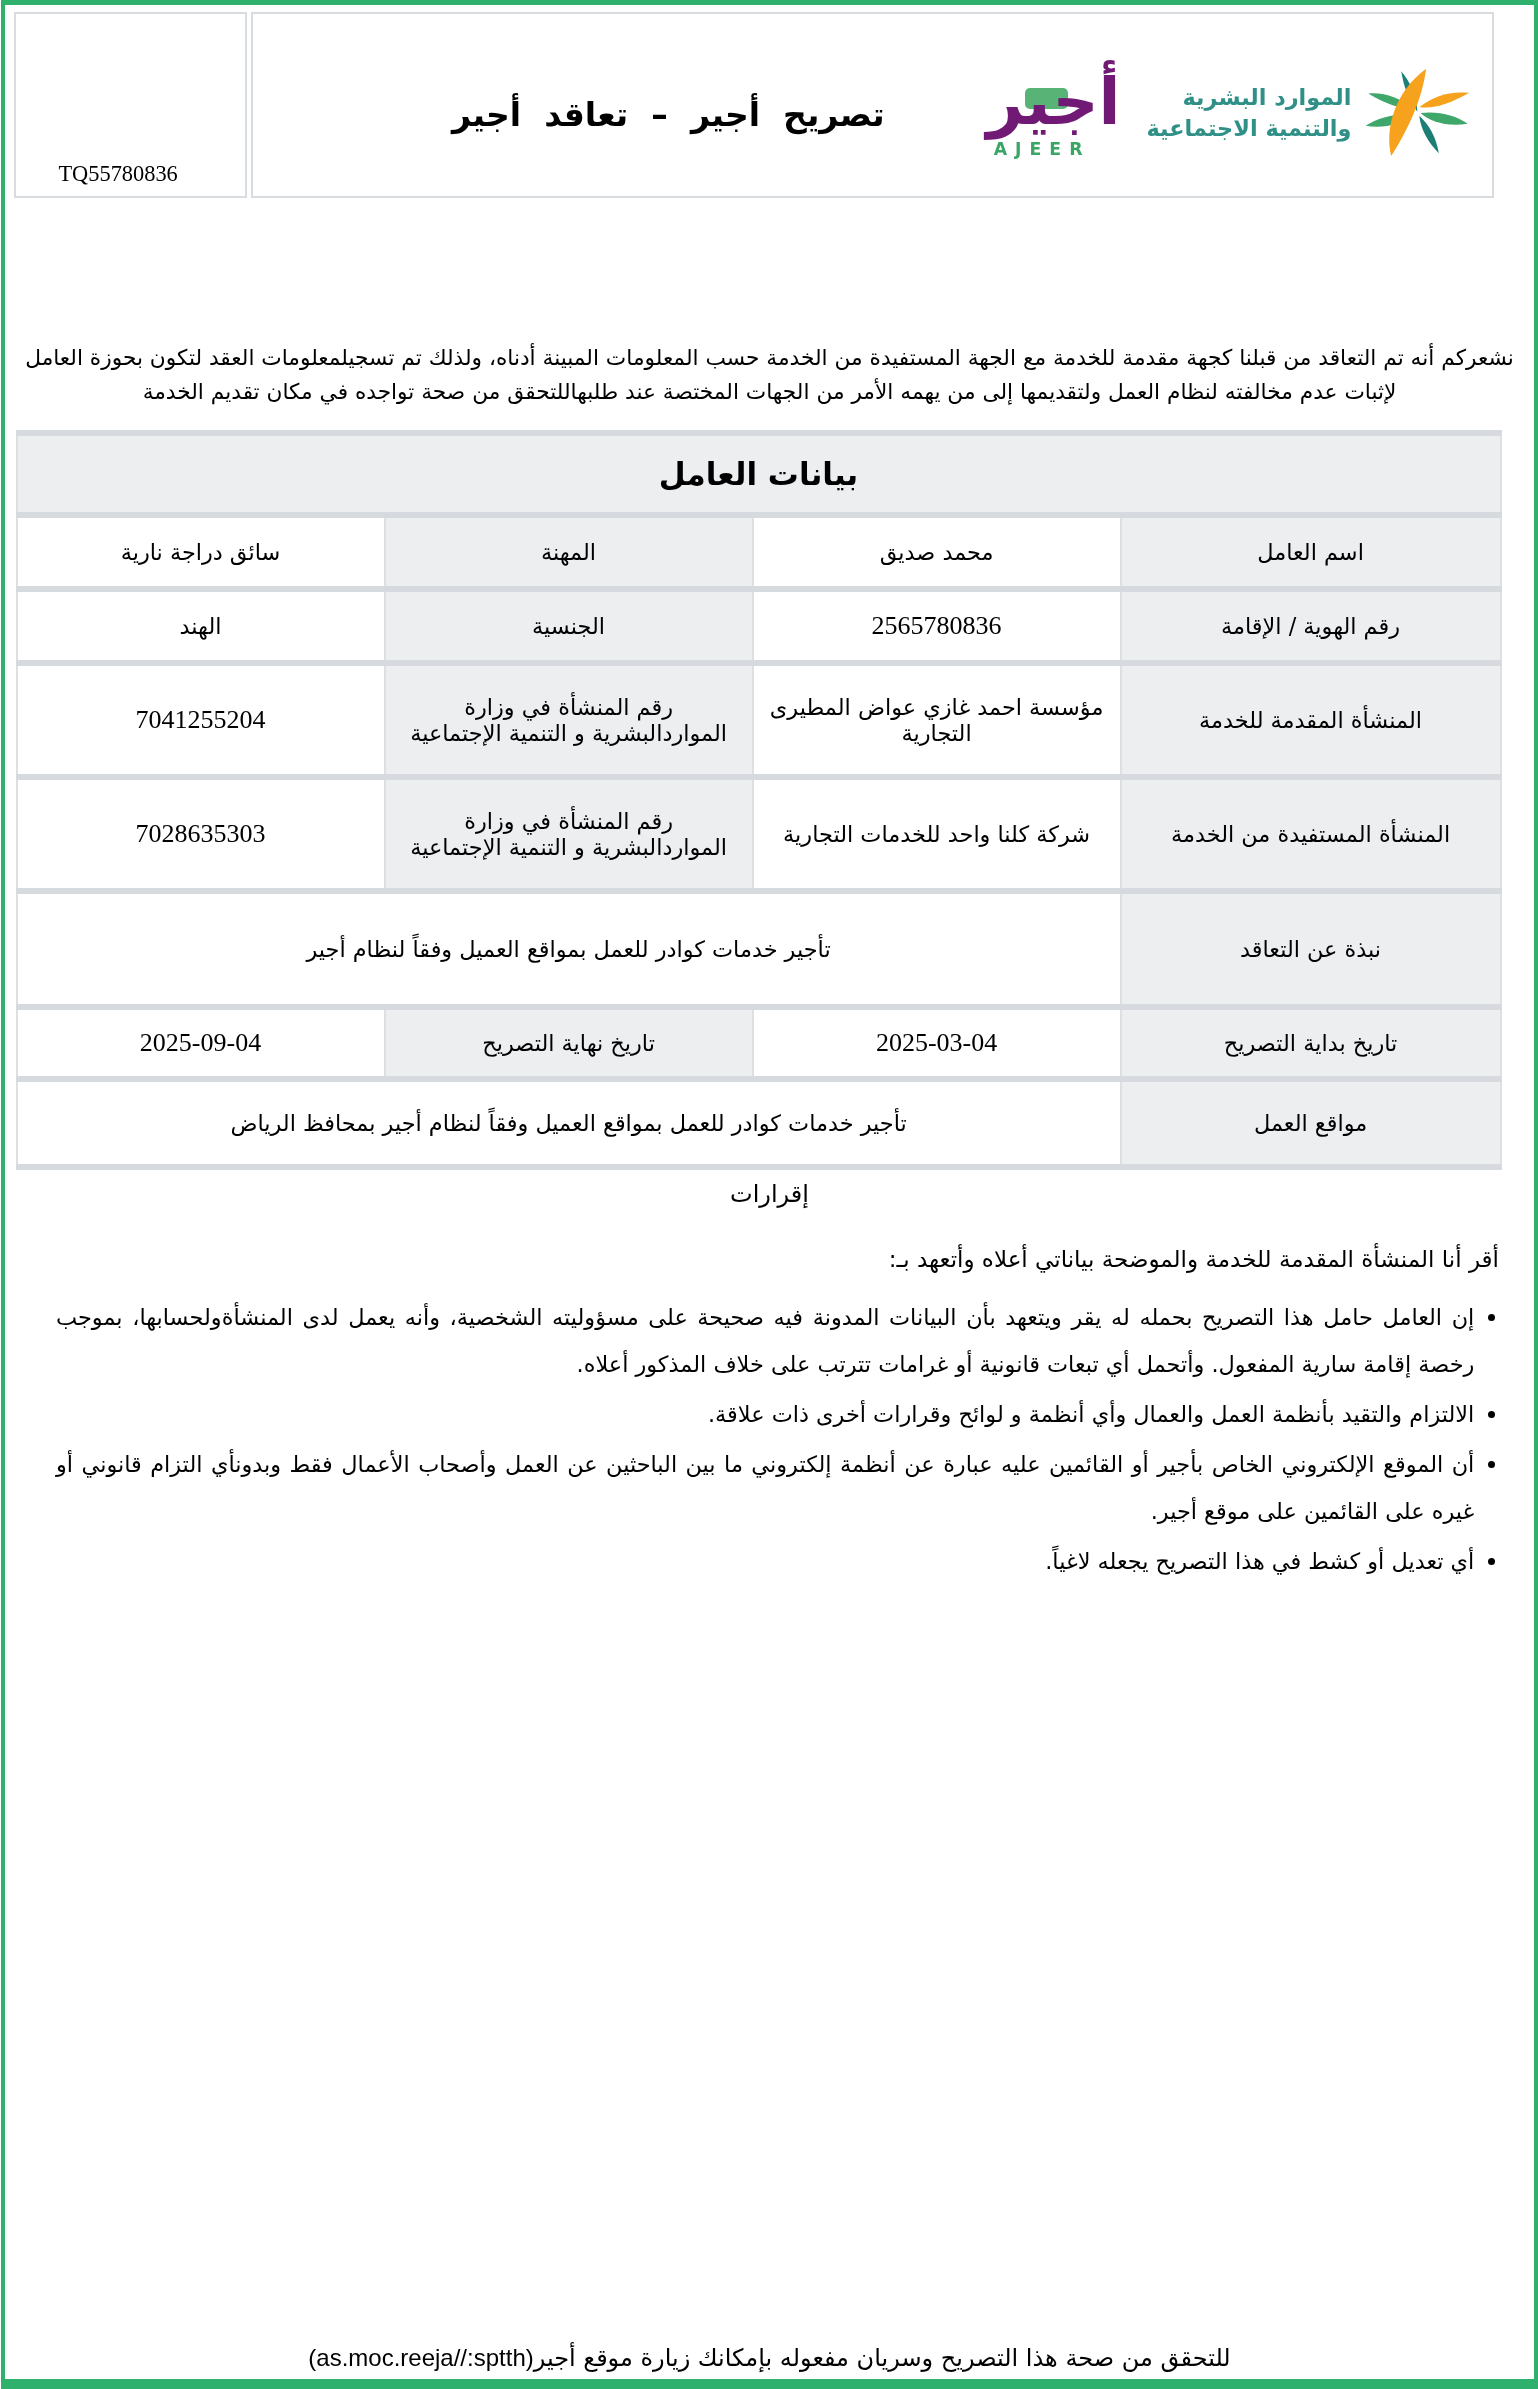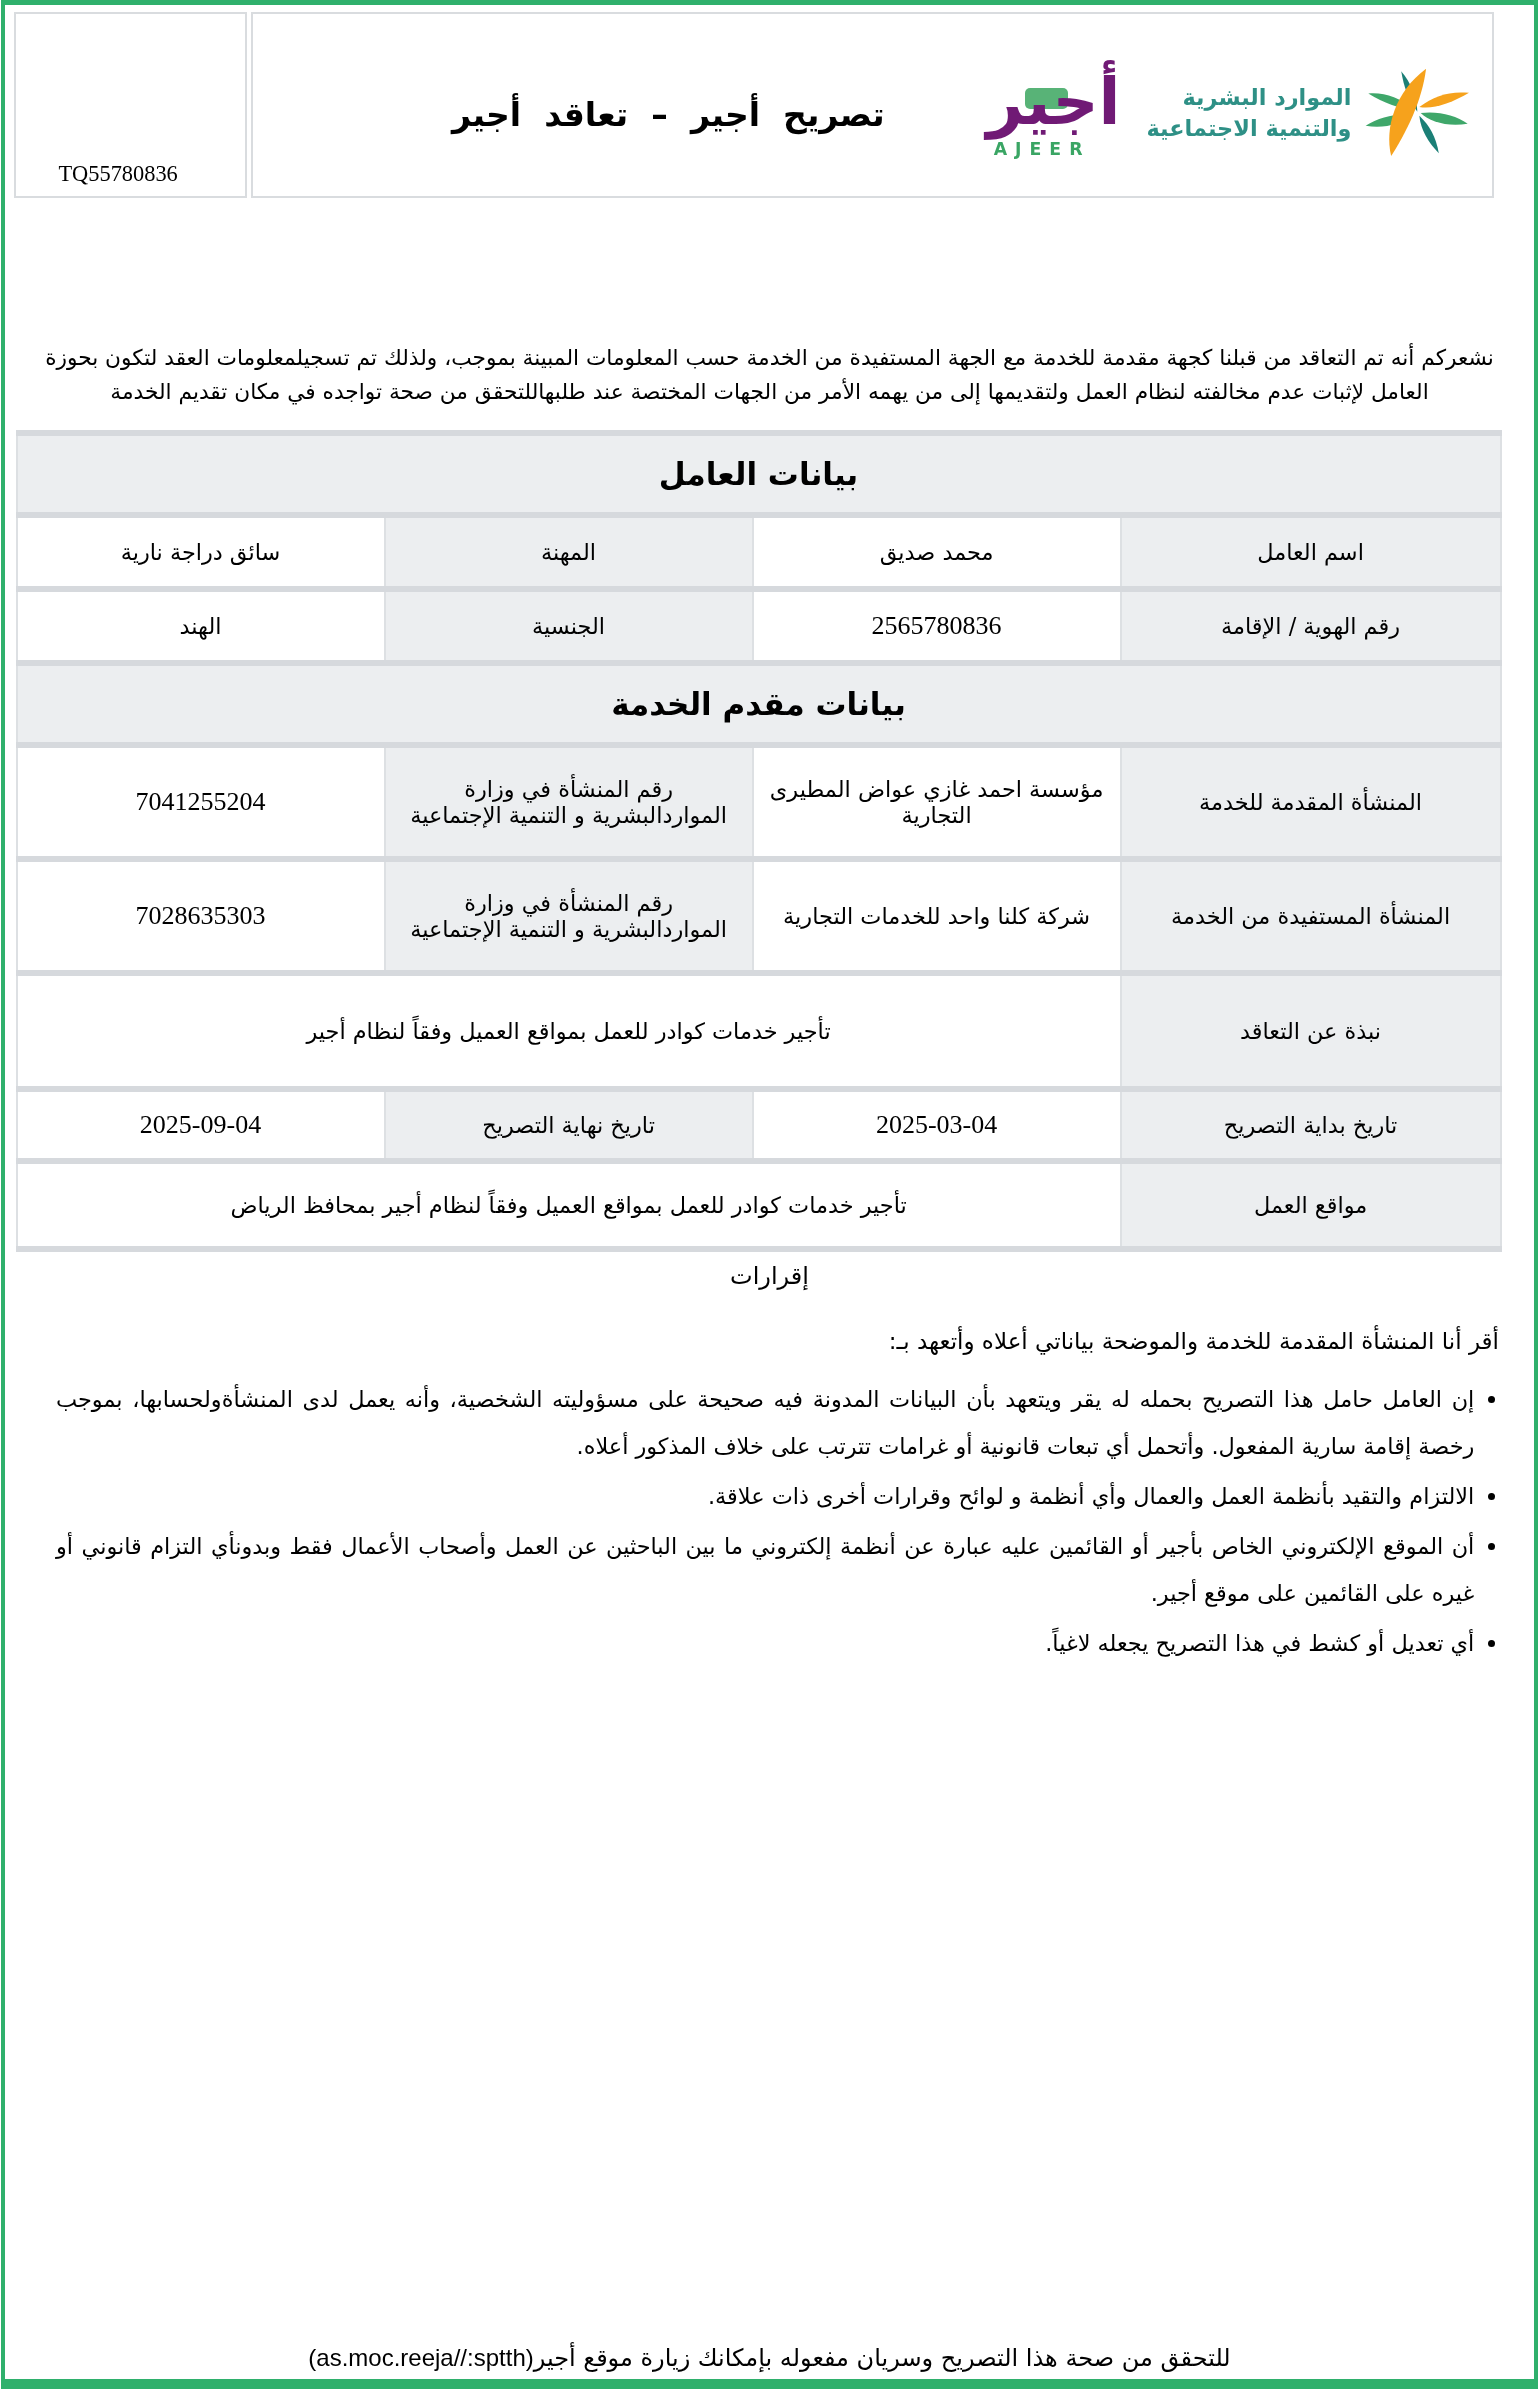--- a/index.html
+++ b/index.html
@@ -133,21 +133,21 @@
           <path d="M82,61 C104,44 128,37 156,40 C129,56 101,65 82,61 Z" fill="#f6a21c"></path>
           <path d="M84,70 C110,67 136,73 154,86 C124,91 97,83 84,70 Z" fill="#3fa76a"></path>
           <path d="M82,74 C97,88 107,106 111,130 C95,113 84,95 82,74 Z" fill="#1b7f76"></path>
           <path d="M40,134 C30,92 46,38 92,4 C86,52 63,98 40,134 Z" fill="#f6a21c"></path>
         </svg>
       </div>
     </div>
   </div>
 </div>
 
-<p class="intro">نشعركم أنه تم التعاقد من قبلنا كجهة مقدمة للخدمة مع الجهة المستفيدة من الخدمة حسب المعلومات المبينة بموجب، ولذلك تم تسجيلمعلومات العقد لتكون بحوزة العامل لإثبات عدم مخالفته لنظام العمل ولتقديمها إلى من يهمه الأمر من الجهات المختصة عند طلبهاللتحقق من صحة تواجده في مكان تقديم الخدمة</p>
+<p class="intro">نشعركم أنه تم التعاقد من قبلنا كجهة مقدمة للخدمة مع الجهة المستفيدة من الخدمة حسب المعلومات المبينة أدناه، ولذلك تم تسجيلمعلومات العقد لتكون بحوزة العامل لإثبات عدم مخالفته لنظام العمل ولتقديمها إلى من يهمه الأمر من الجهات المختصة عند طلبهاللتحقق من صحة تواجده في مكان تقديم الخدمة</p>
 
 <table class="permit">
   <colgroup>
       <col style="width:25.6%">
       <col style="width:24.8%">
       <col style="width:24.8%">
       <col style="width:24.8%">
     </colgroup>
 
   <tbody>
@@ -160,23 +160,20 @@
     <td class="cell label">المهنة</td>
     <td class="cell">سائق دراجة نارية</td>
   </tr>
   <tr class="r-worker">
     <td class="cell label">رقم الهوية / الإقامة</td>
     <td class="cell num">2565780836</td>
     <td class="cell label">الجنسية</td>
     <td class="cell">الهند</td>
   </tr>
 
-  <tr>
-    <td class="section" colspan="4">بيانات مقدم الخدمة</td>
-  </tr>
   <tr class="r-entity">
     <td class="cell label">المنشأة المقدمة للخدمة</td>
     <td class="cell">مؤسسة احمد غازي عواض المطيرى التجارية</td>
     <td class="cell label">رقم المنشأة في وزارة المواردالبشرية و التنمية الإجتماعية</td>
     <td class="cell num">7041255204</td>
   </tr>
 
   <tr class="r-entity">
     <td class="cell label">المنشأة المستفيدة من الخدمة</td>
     <td class="cell">شركة كلنا واحد للخدمات التجارية</td>

